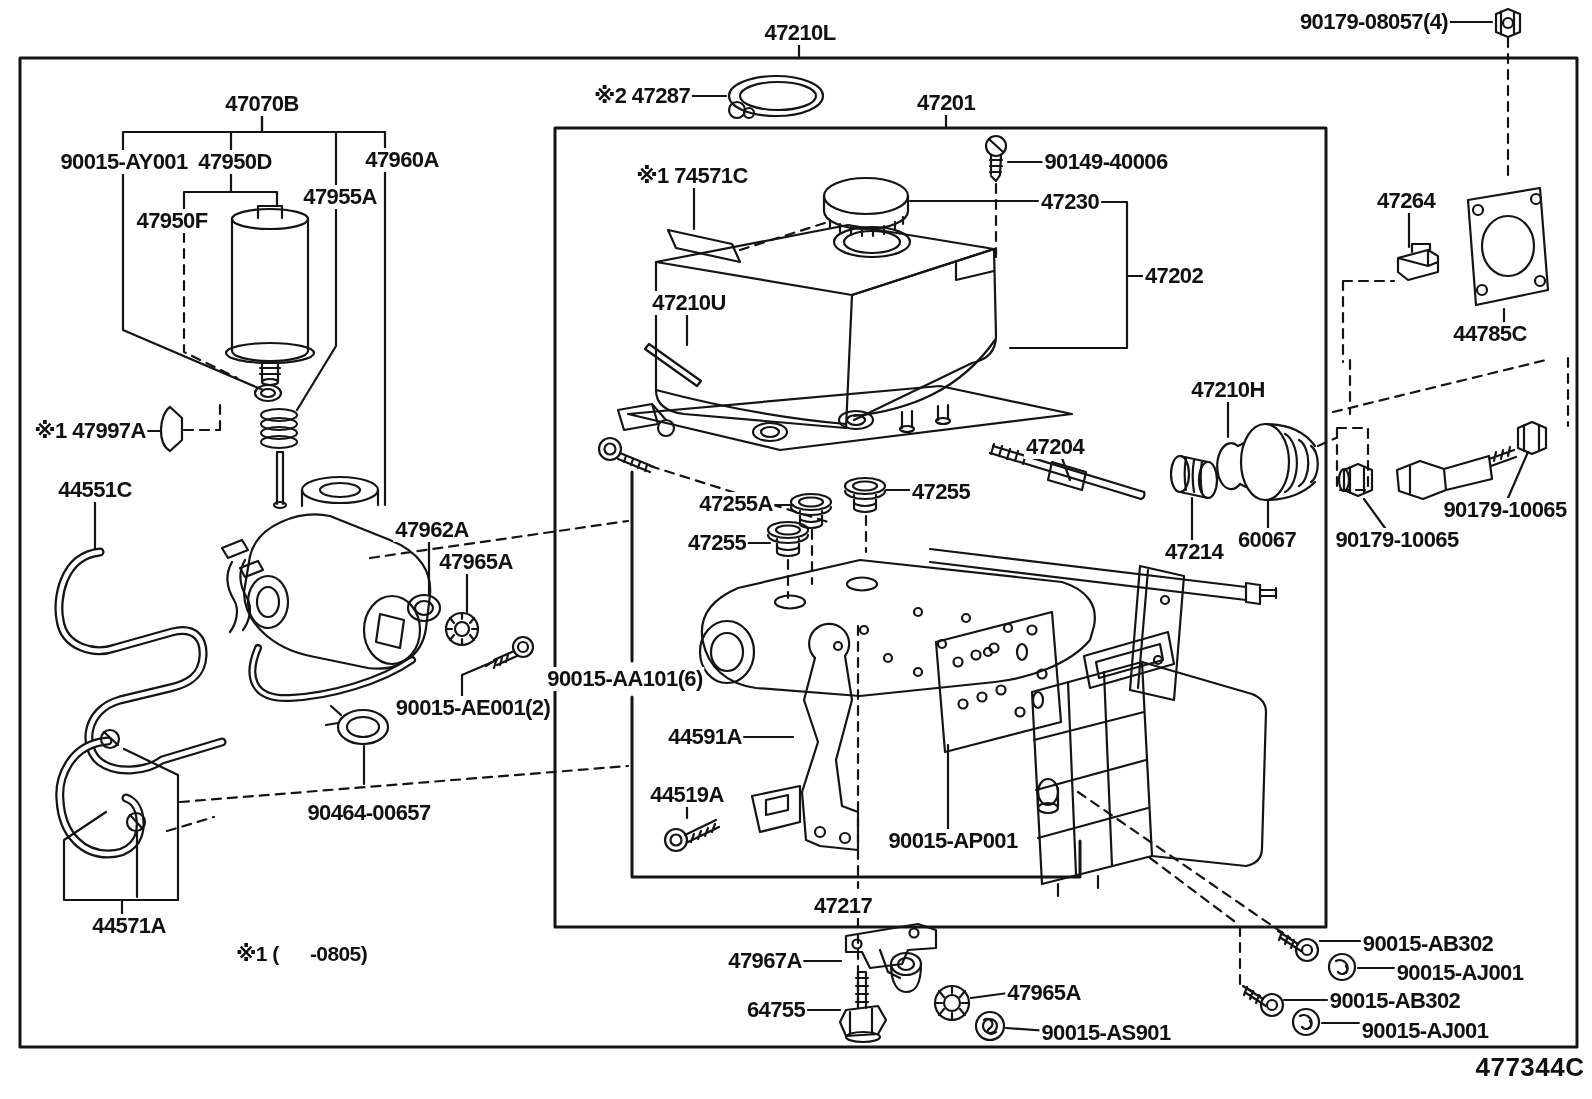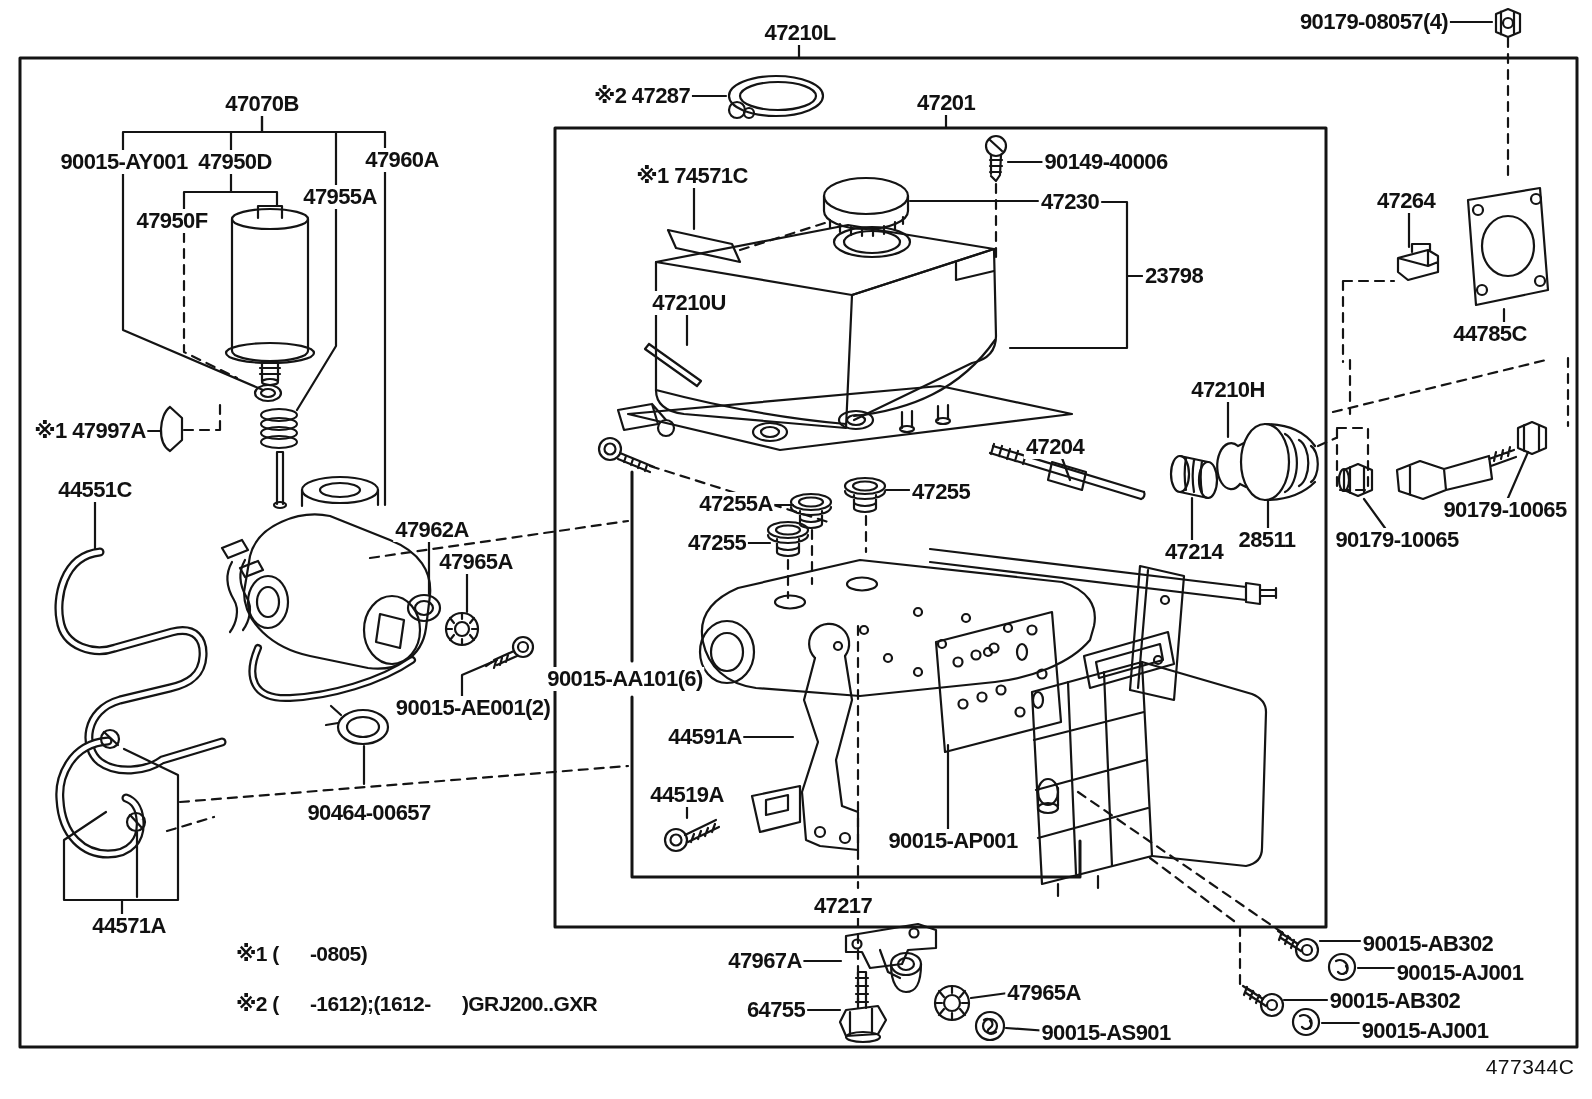--- a/index.html
+++ b/index.html
@@ -5,21 +5,21 @@
   html,body{margin:0;padding:0;background:#fff;}
   #stage{position:relative;width:1592px;height:1099px;background:#fff;overflow:hidden;
          font-family:"Liberation Sans","DejaVu Sans",sans-serif;}
   #art{position:absolute;left:0;top:0;}
   .lbl{position:absolute;transform:translate(-50%,-50%);white-space:pre;
        font-weight:bold;font-size:22px;line-height:1;letter-spacing:-0.6px;
        color:#111;background:#fff;padding:1px 2px;}
   .note{position:absolute;transform:translateY(-50%);white-space:pre;
         font-weight:bold;font-size:21px;line-height:1;letter-spacing:-0.6px;color:#111;}
   .code{position:absolute;transform:translate(-50%,-50%);white-space:pre;
-        font-weight:normal;font-size:21px;letter-spacing:0.5px;color:#111;}
+        font-weight:bold;font-size:26px;letter-spacing:0.5px;color:#111;}
 </style>
 </head>
 <body>
 
 <div id="stage">
 
 <svg id="art" width="1592" height="1099" viewBox="0 0 1592 1099" fill="none" stroke="#141414" stroke-width="2.2" stroke-linecap="round" stroke-linejoin="round">
 
   <g>
     <rect x="20" y="58" width="1557" height="989" stroke-width="3"></rect>
@@ -360,51 +360,50 @@
   <div class="lbl" style="left:235px;top:162px">47950D</div>
   <div class="lbl" style="left:402px;top:160px">47960A</div>
   <div class="lbl" style="left:340px;top:197px">47955A</div>
   <div class="lbl" style="left:172px;top:221px">47950F</div>
   <div class="lbl" style="left:642px;top:96px">※2 47287</div>
   <div class="lbl" style="left:800px;top:33px">47210L</div>
   <div class="lbl" style="left:946px;top:103px">47201</div>
   <div class="lbl" style="left:692px;top:176px">※1 74571C</div>
   <div class="lbl" style="left:1106px;top:162px">90149-40006</div>
   <div class="lbl" style="left:1070px;top:202px">47230</div>
-  <div class="lbl" style="left:1174px;top:276px">23798</div>
+  <div class="lbl" style="left:1174px;top:276px">47202</div>
   <div class="lbl" style="left:689px;top:303px">47210U</div>
   <div class="lbl" style="left:1374px;top:22px">90179-08057(4)</div>
   <div class="lbl" style="left:1406px;top:201px">47264</div>
   <div class="lbl" style="left:1490px;top:334px">44785C</div>
   <div class="lbl" style="left:90px;top:431px">※1 47997A</div>
   <div class="lbl" style="left:95px;top:490px">44551C</div>
   <div class="lbl" style="left:432px;top:530px">47962A</div>
   <div class="lbl" style="left:476px;top:562px">47965A</div>
   <div class="lbl" style="left:473px;top:708px">90015-AE001(2)</div>
   <div class="lbl" style="left:369px;top:813px">90464-00657</div>
   <div class="lbl" style="left:129px;top:926px">44571A</div>
   <div class="lbl" style="left:736px;top:504px">47255A</div>
   <div class="lbl" style="left:941px;top:492px">47255</div>
   <div class="lbl" style="left:717px;top:543px">47255</div>
   <div class="lbl" style="left:1055px;top:447px">47204</div>
   <div class="lbl" style="left:1228px;top:390px">47210H</div>
   <div class="lbl" style="left:1194px;top:552px">47214</div>
-  <div class="lbl" style="left:1267px;top:540px">28511</div>
+  <div class="lbl" style="left:1267px;top:540px">60067</div>
   <div class="lbl" style="left:1397px;top:540px">90179-10065</div>
   <div class="lbl" style="left:1505px;top:510px">90179-10065</div>
   <div class="lbl" style="left:625px;top:679px">90015-AA101(6)</div>
   <div class="lbl" style="left:705px;top:737px">44591A</div>
   <div class="lbl" style="left:687px;top:795px">44519A</div>
   <div class="lbl" style="left:953px;top:841px">90015-AP001</div>
   <div class="lbl" style="left:843px;top:906px">47217</div>
   <div class="lbl" style="left:765px;top:961px">47967A</div>
   <div class="lbl" style="left:776px;top:1010px">64755</div>
   <div class="lbl" style="left:1044px;top:993px">47965A</div>
   <div class="lbl" style="left:1106px;top:1033px">90015-AS901</div>
   <div class="lbl" style="left:1428px;top:944px">90015-AB302</div>
   <div class="lbl" style="left:1460px;top:973px">90015-AJ001</div>
   <div class="lbl" style="left:1395px;top:1001px">90015-AB302</div>
   <div class="lbl" style="left:1425px;top:1031px">90015-AJ001</div>
 
   <div class="note" style="left:236px;top:953px">※1 (      -0805)</div>
-  <div class="note" style="left:236px;top:1003px">※2 (      -1612);(1612-      )GRJ200..GXR</div>
   <div class="code" style="left:1530px;top:1067px">477344C</div>
 </div>
 
 </body></html>

